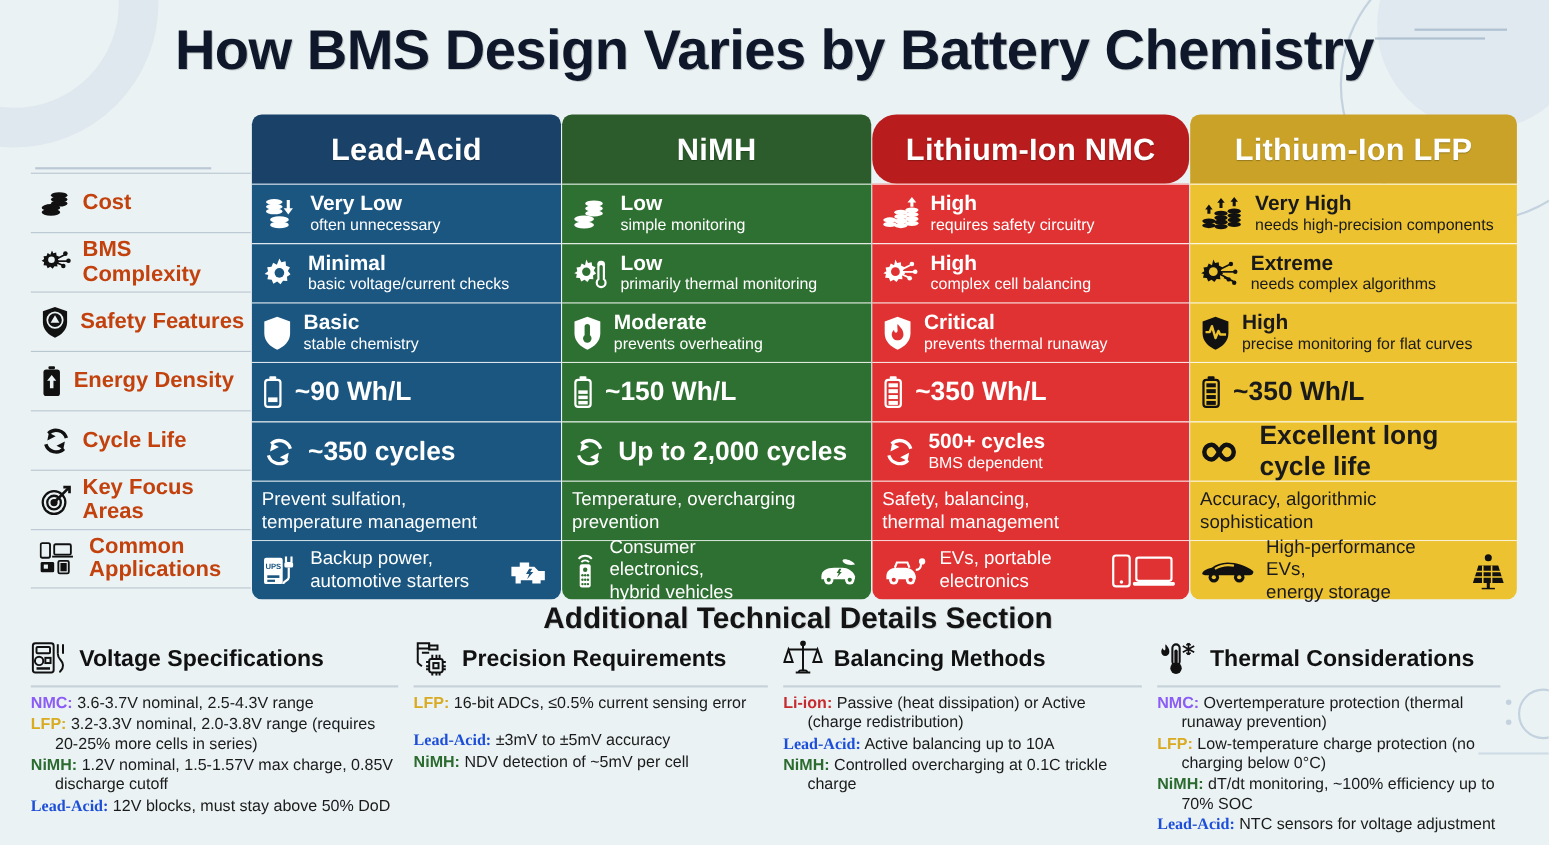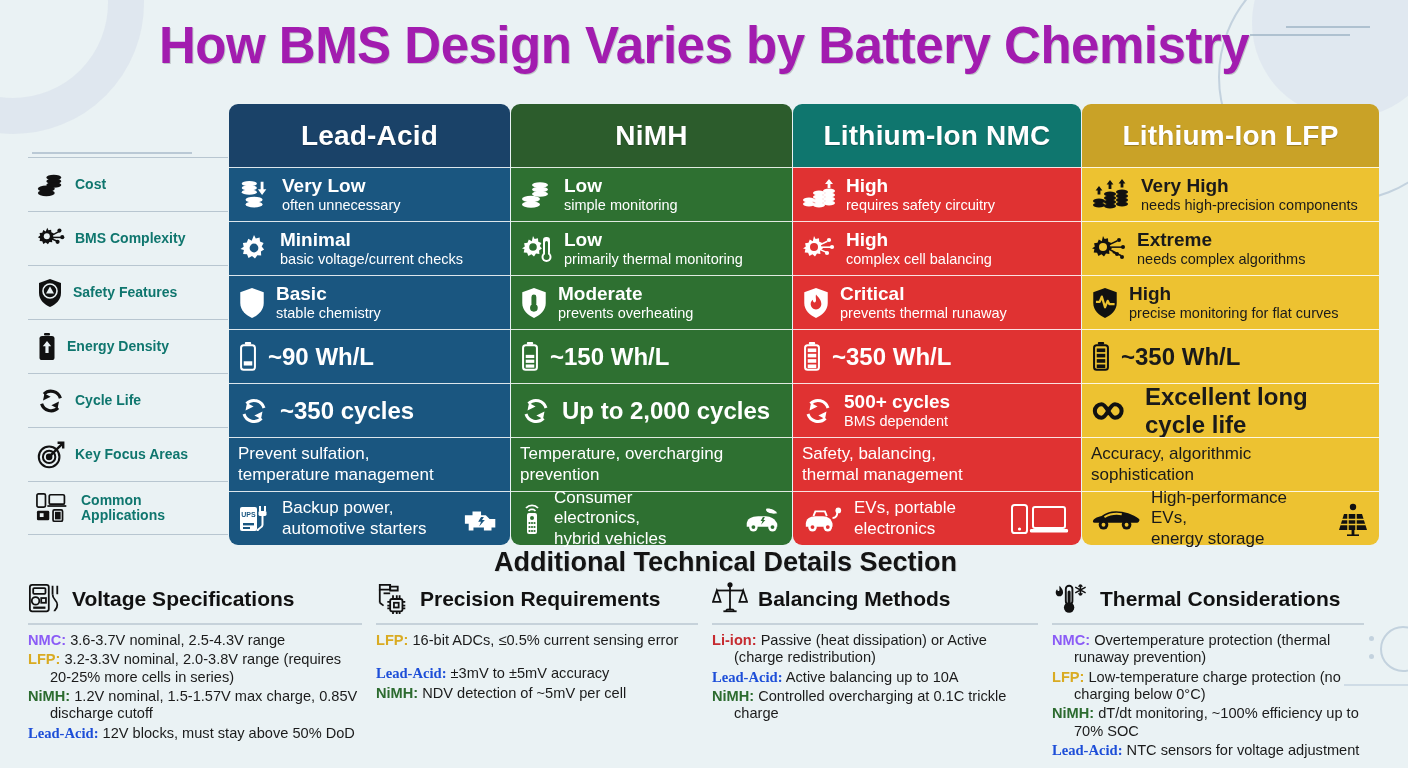--- a/index.html
+++ b/index.html
@@ -43,21 +43,21 @@
   }
   .deco-dot { position: absolute; width: 5px; height: 5px; border-radius: 50%; background: #c3d2de; }
   .dd1 { right: 34px; top: 636px; }
   .dd2 { right: 34px; top: 654px; }
   .deco-line-br { position: absolute; right: 0px; top: 684px; width: 64px; height: 2px; background: #cfdce6; }
 
   
   .title {
     position: absolute; left: 0; right: 0; top: 16px;
     text-align: center;
-    font-size: 51px; font-weight: bold; color: #a21caf;
+    font-size: 51px; font-weight: bold; color: #0f172a;
     letter-spacing: -0.5px;
     text-shadow: 1px 1px 0 rgba(0,0,0,.18);
   }
 
   
   .matrix {
     position: absolute; left: 28px; top: 104px;
     width: 1348px;
     display: grid;
     grid-template-columns: 200px 281px 281px 288px 297px;
@@ -69,21 +69,21 @@
   .lbl-head { height: 53px; }
   .lbl-cell {
     height: 54px;
     display: flex; align-items: center; gap: 9px;
     border-top: 1px solid #b8c6d0;
     padding-left: 8px;
   }
   .lbl-cell.r1 { height: 54px; }
   .lbl-cell.last { border-bottom: 1px solid #b8c6d0; }
   .lbl-text {
-    font-size: 14px; font-weight: bold; color: #0f766e;
+    font-size: 20px; font-weight: bold; color: #c2410c;
     line-height: 1.07;
   }
 
   
   .chem-head {
     height: 63px;
     border-radius: 9px 9px 0 0;
     display: flex; align-items: center; justify-content: center;
     color: #fff; font-size: 28px; font-weight: bold;
     letter-spacing: .2px;
@@ -103,21 +103,21 @@
   .cell-plain { font-size: 17px; line-height: 1.18; font-weight: normal; }
   .cell-big { font-size: 24px; font-weight: bold; }
   .cell-center { justify-content: center; }
   .spacer { flex: 1 1 auto; }
 
   
   .c-blue   .chem-head { background: #1a4268; }
   .c-blue   .chem-cell { background: #1a5680; color: #fff; }
   .c-green  .chem-head { background: #2c5c2c; }
   .c-green  .chem-cell { background: #2e7031; color: #fff; }
-  .c-red    .chem-head { background: #0f766e; }
+  .c-red    .chem-head { background: #b91c1c; border-radius: 22px; }
   .c-red    .chem-cell { background: #e03232; color: #fff; }
   .c-gold   .chem-head { background: #c9a227; text-align: center; }
   .c-gold   .chem-cell { background: #edc231; color: #1a1a1a; }
 
   .icon { flex: 0 0 auto; display: inline-flex; align-items: center; justify-content: center; }
   .icon svg { display: block; }
 
   
   .details-title {
     position: absolute; left: 0; right: 0; top: 547px;

